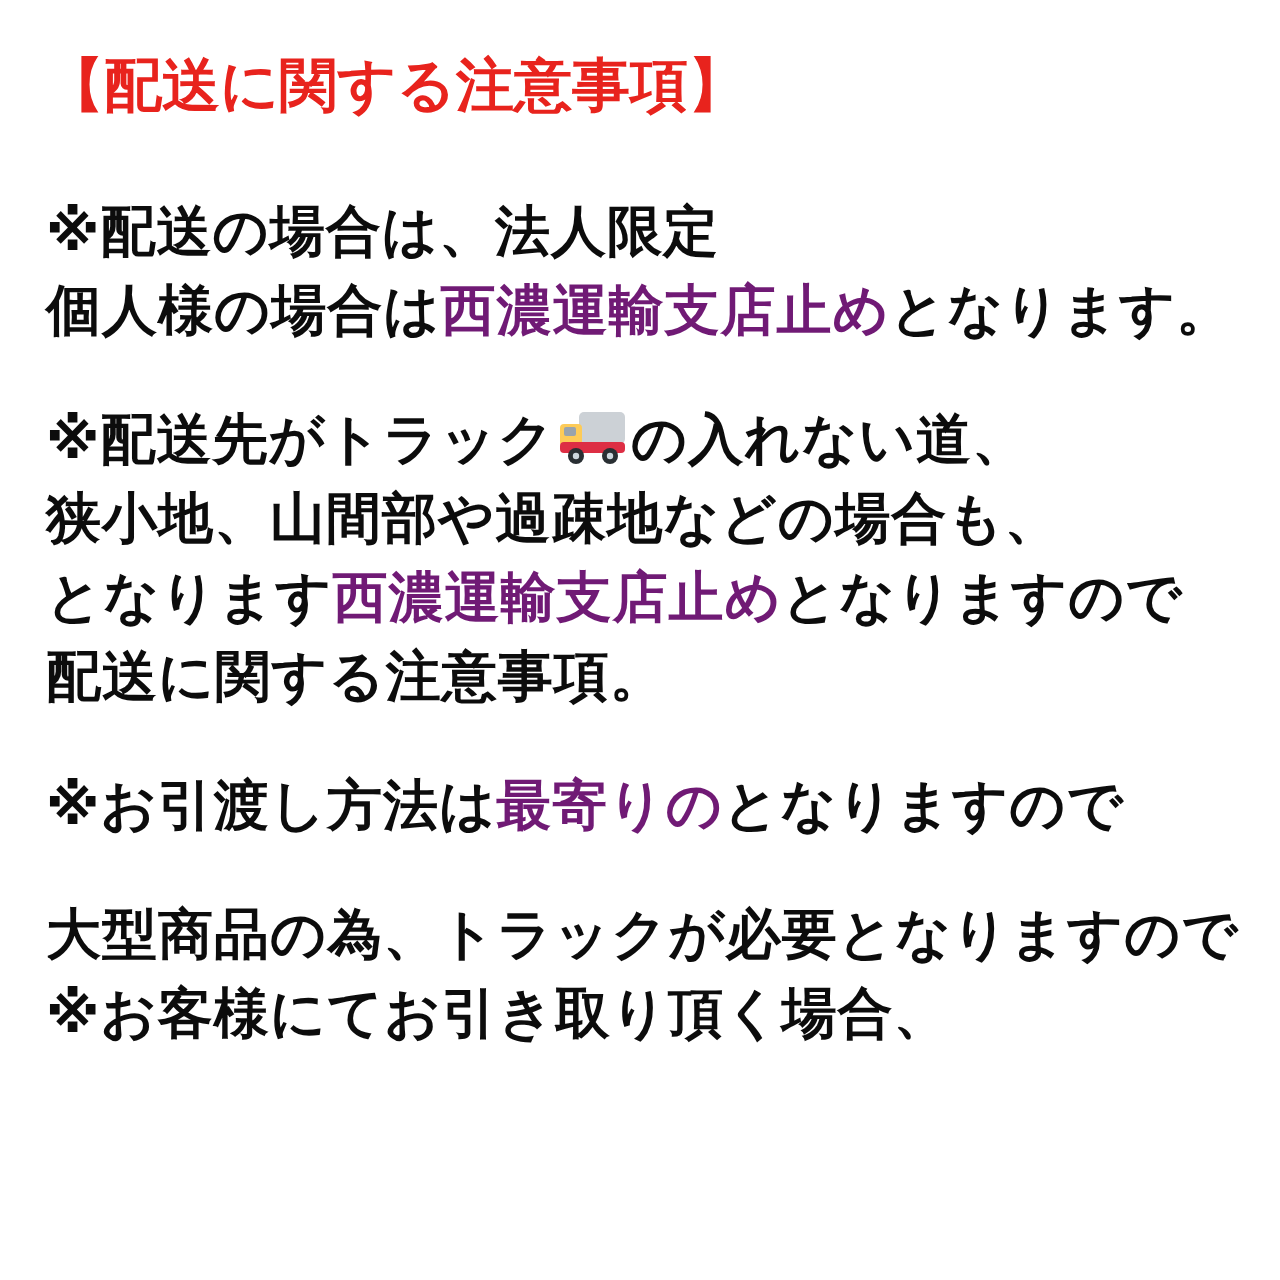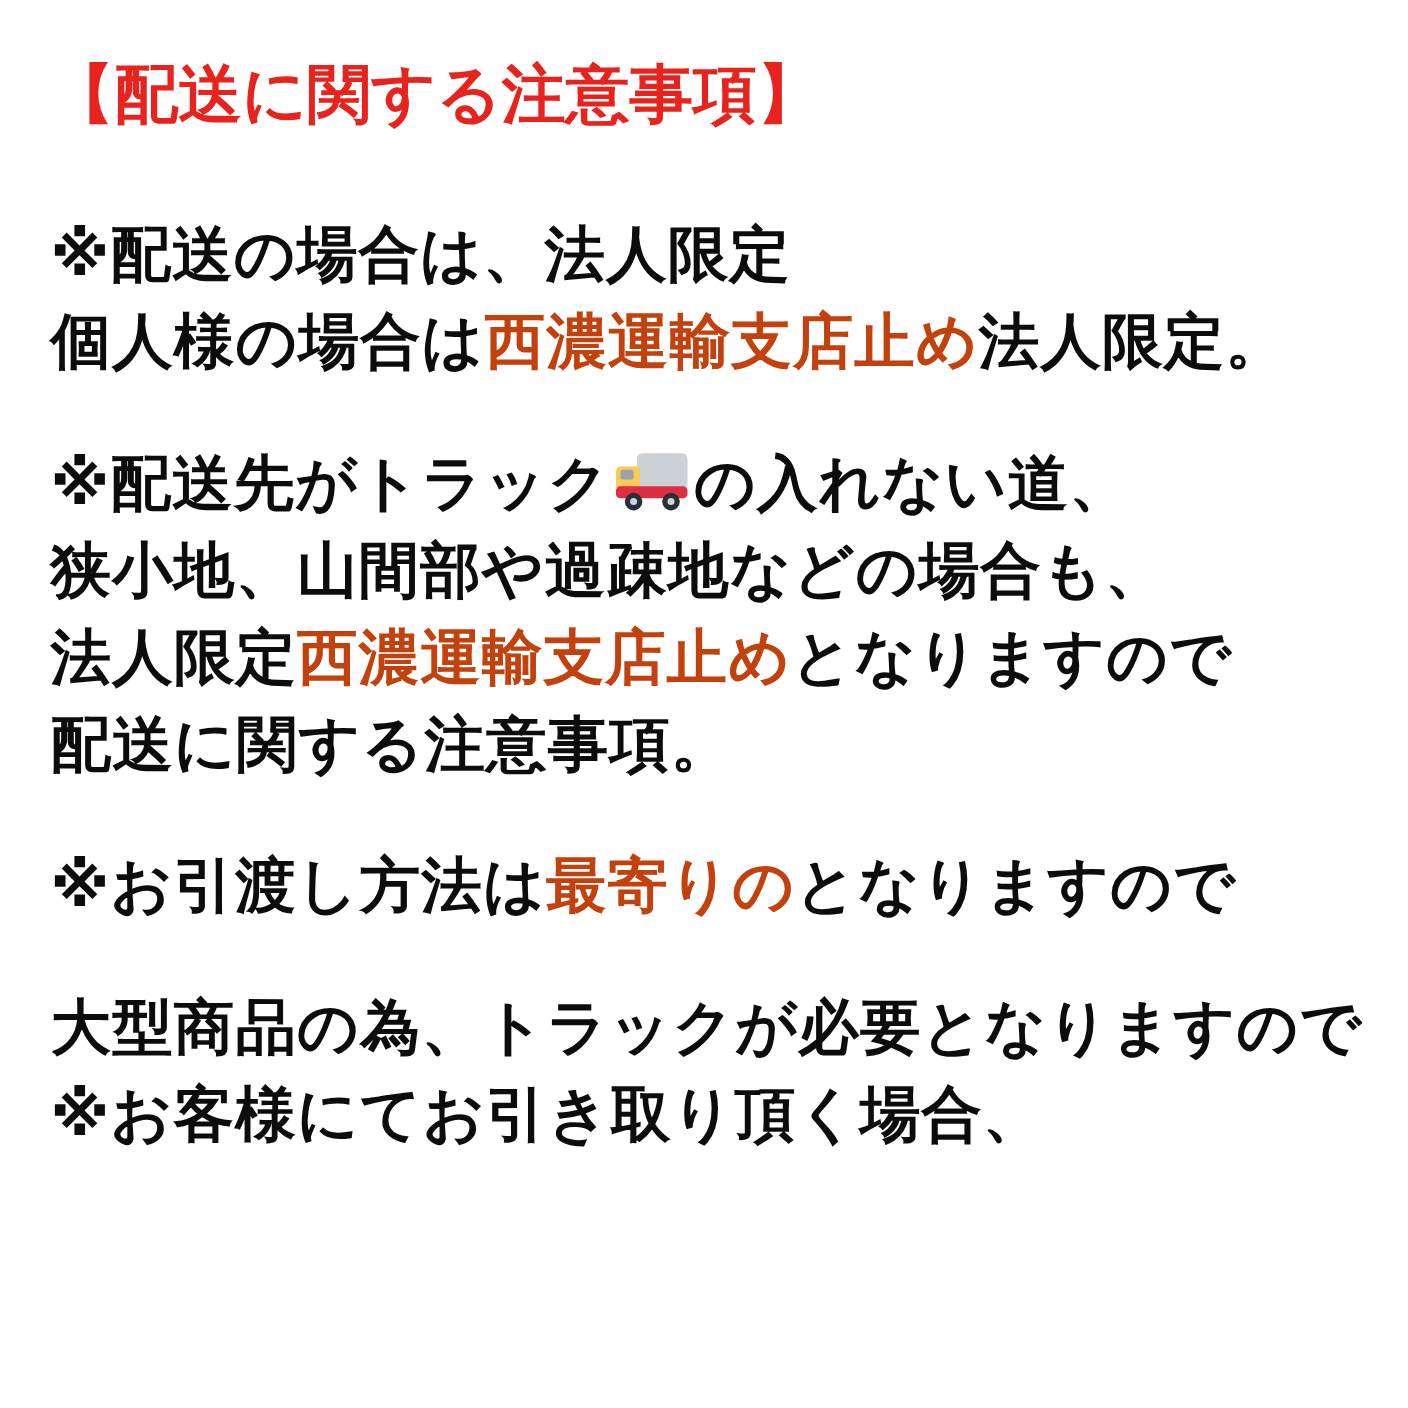--- a/index.html
+++ b/index.html
@@ -34,21 +34,21 @@
     margin-bottom: 0;
   }
   .line {
     font-size: 55px;
     line-height: 79px;
     color: #0c0c0c;
     letter-spacing: 1px;
     white-space: nowrap;
   }
   .seg-red {
-    color: #c2410c;
+    color: #701a75;
   }
   .truck {
     display: inline-block;
     width: 72px;
     height: 58px;
     vertical-align: -8px;
     margin: 0 2px;
   }
 </style>
 </head>
@@ -56,42 +56,42 @@
 
 <div class="page">
 
   <div class="notice-title">【配送に関する注意事項】</div>
 
   <div class="para">
     <div class="line">
       <span>※配送の場合は、法人限定</span>
     </div>
     <div class="line">
-      <span>個人様の場合は</span><span class="seg-red">西濃運輸支店止め</span><span>法人限定。</span>
+      <span>個人様の場合は</span><span class="seg-red">西濃運輸支店止め</span><span>となります。</span>
     </div>
   </div>
 
   <div class="para">
     <div class="line">
       <span>※配送先がトラック</span><span class="truck"><svg width="72" height="58" viewBox="0 0 72 58" xmlns="http://www.w3.org/2000/svg">
           <rect x="22" y="4" width="46" height="32" rx="5" fill="#ccd1d6"></rect>
           <rect x="3" y="16" width="22" height="22" rx="4" fill="#fdcb58"></rect>
           <rect x="7" y="19" width="12" height="9" rx="2" fill="#99a3ad"></rect>
           <rect x="3" y="34" width="65" height="11" rx="4" fill="#dd2e44"></rect>
           <circle cx="19" cy="48" r="8" fill="#292f33"></circle>
           <circle cx="19" cy="48" r="3.2" fill="#ccd6dd"></circle>
           <circle cx="53" cy="48" r="8" fill="#292f33"></circle>
           <circle cx="53" cy="48" r="3.2" fill="#ccd6dd"></circle>
         </svg></span><span>の入れない道、</span>
     </div>
     <div class="line">
       <span>狭小地、山間部や過疎地などの場合も、</span>
     </div>
     <div class="line">
-      <span>法人限定</span><span class="seg-red">西濃運輸支店止め</span><span>となりますので</span>
+      <span>となります</span><span class="seg-red">西濃運輸支店止め</span><span>となりますので</span>
     </div>
     <div class="line">
       <span>配送に関する注意事項。</span>
     </div>
   </div>
 
   <div class="para">
     <div class="line">
       <span>※お引渡し方法は</span><span class="seg-red">最寄りの</span><span>となりますので</span>
     </div>

